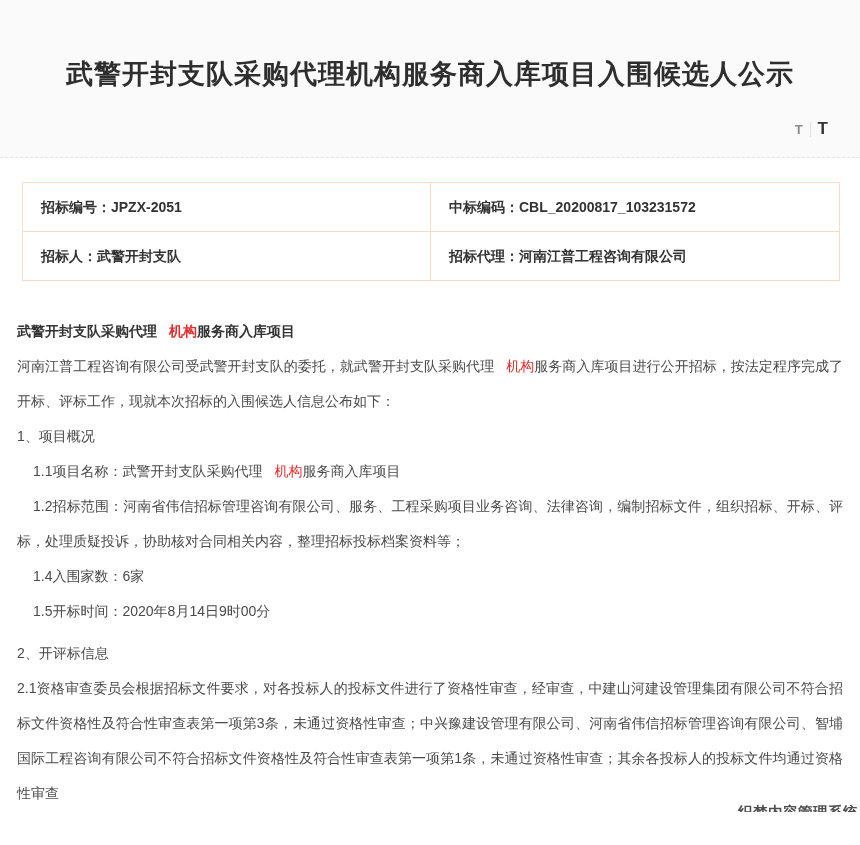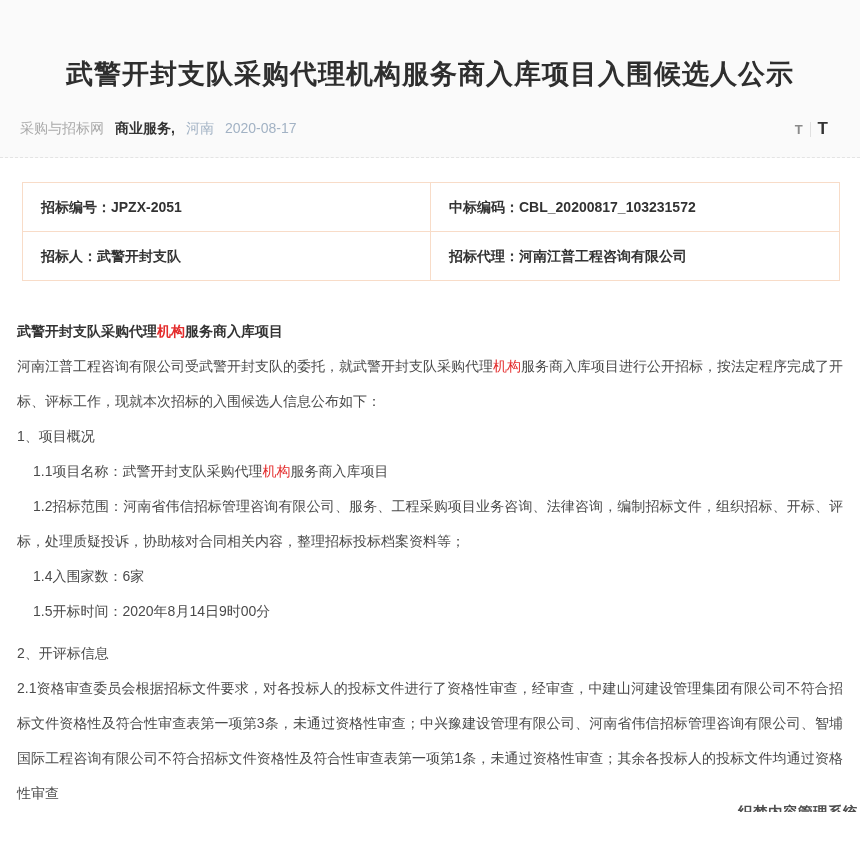--- a/index.html
+++ b/index.html
@@ -27,41 +27,35 @@
   .info-row + .info-row { border-top:1px solid var(--tbl-border,#f8dcc8); }
   .info-cell { height:48px; line-height:48px; padding-left:18px; font-size:14px; font-weight:bold; color:#333; white-space:nowrap; overflow:hidden; }
   .info-cell:first-child { border-right:1px solid var(--tbl-border,#f8dcc8); }
 
   
   .article { margin:33px 17px 0 17px; font-size:14px; color:#4a4a4a; line-height:35px; text-align:justify; }
   .article p { margin:0; }
   .article p.bold { font-weight:bold; color:#333; }
   .article p.indent { text-indent:16px; }
   .article p.sec-gap { margin-top:7px; }
-  .article .hl { color:var(--hl,#e42d2d); }
+  .article .hl { color:var(--hl,#e42d2d);padding-left:12px; }
 
   
   .watermark { position:absolute; right:2px; top:804px; text-align:right; color:#4f4f4f; font-weight:bold; line-height:1.18; }
   .wm-cn { font-size:14.5px; letter-spacing:0.5px; }
   .wm-en { font-size:11.5px; letter-spacing:2.5px; }
 </style>
 </head>
 <body>
 
 <div class="page">
 
   <div class="header">
     <h1 class="title">武警开封支队采购代理机构服务商入库项目入围候选人公示</h1>
     <div class="meta">
-      <div class="meta-left">
-        <span class="meta-site">采购与招标网</span>
-        <span class="meta-category">商业服务,</span>
-        <span class="meta-region">河南</span>
-        <span class="meta-date">2020-08-17</span>
-      </div>
       <div class="meta-right">
         <button class="t-small">T</button>
         <span class="t-divider"></span>
         <button class="t-large">T</button>
       </div>
     </div>
   </div>
 
   <div class="info-table">
     <div class="info-row">

